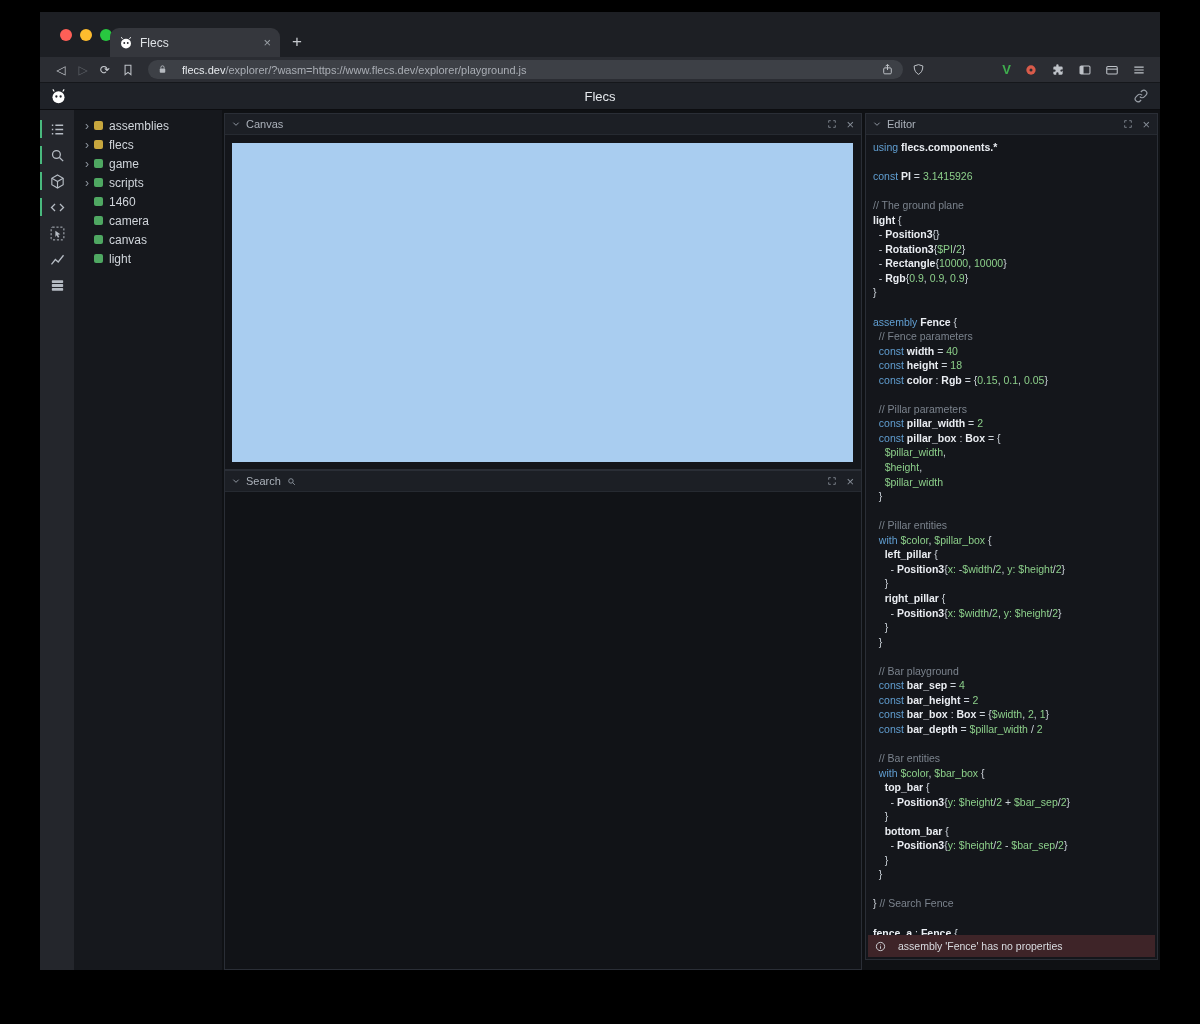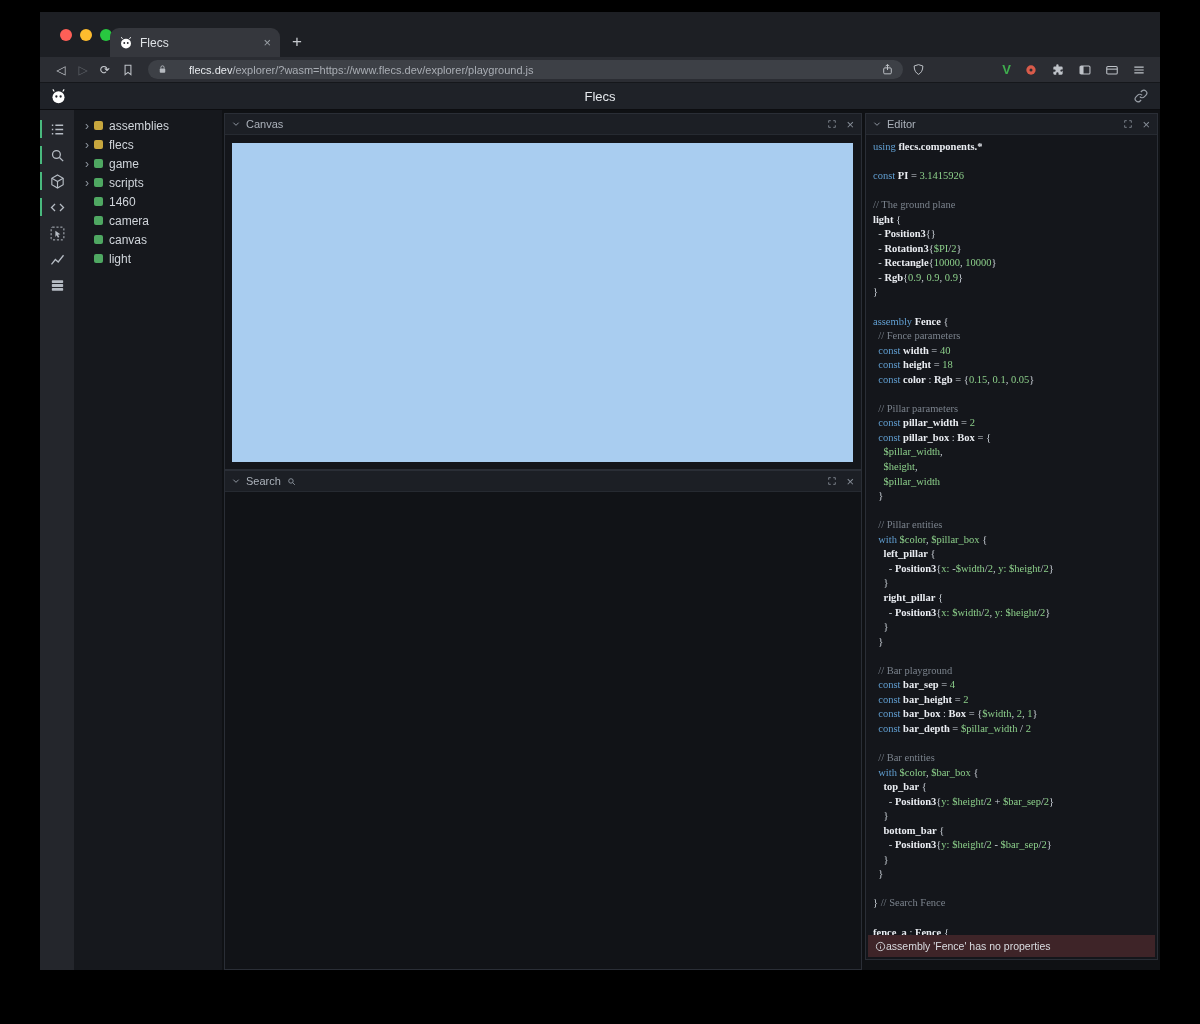--- a/index.html
+++ b/index.html
@@ -16,21 +16,21 @@
   .tab{width:170px;height:29px;background:#35373d;border-radius:9px 9px 0 0;display:flex;align-items:center;padding:0 9px;gap:7px}
   .tab-title{flex:1;font-size:12px;color:#dfe2e6;white-space:nowrap;overflow:hidden}
   .tab-close{color:#9aa0a6;font-size:13px;line-height:1}
   .newtab{color:#c6c9ce;font-size:17px;line-height:1;margin:0 0 7px 12px}
   .favicon{display:flex}
 
   .toolbar{height:25px;background:#2b2d33;display:flex;align-items:center;padding:0 10px;flex:none}
   .navbtn{color:#c8cbd0;font-size:12px;width:22px;text-align:center;font-family:"DejaVu Sans",sans-serif}
   .navbtn.disabled{color:#5d6167}
   .tool-icon{display:flex;align-items:center;justify-content:center;color:#bfc3c9;margin:0 5px}
-  .pill{flex:1;height:19px;background:#3d4046;border-radius:10px;display:flex;align-items:center;padding:0 9px;margin:0 4px 0 8px;min-width:0;gap:21px}
+  .pill{flex:1;height:19px;background:#3d4046;border-radius:10px;display:flex;align-items:center;padding:0 9px;margin:0 4px 0 8px;min-width:0;gap:14px}
   .url{font-size:11px;white-space:nowrap;overflow:hidden;text-overflow:ellipsis;min-width:0;flex:1}
   .url .domain{color:#e6e9ed}
   .url .path{color:#a9adb4}
   .ext-cluster{display:flex;align-items:center;gap:13px;margin-left:72px;margin-right:4px}
   .vimium{color:#3fae4e;font-weight:bold;font-size:13px}
 
   
   .appbar{height:28px;background:#1f2228;display:flex;align-items:center;position:relative;flex:none;border-top:1px solid #15171b;border-bottom:1px solid #0c0d10}
   .app-title{position:absolute;left:0;right:0;text-align:center;font-size:13px;color:#e6e9ed}
   .app-logo{margin-left:10px;display:flex;z-index:1}
@@ -57,28 +57,28 @@
   .chev{display:flex}
 
   .canvas-panel{height:357px;flex:none}
   .canvas-body{flex:1;padding:8px 8px 7px 7px;min-height:0}
   .canvas-view{width:100%;height:100%;background:#a9cdf0}
   .search-panel{flex:1}
   .search-body{flex:1;background:#111317}
 
   .editor-panel{width:293px;flex:none;margin:3px 2px 10px 2px;position:relative}
   .editor-body{flex:1;position:relative;overflow:hidden;padding:5px 2px 0 7px}
-  .code-line{font-family:Liberation Serif, serif;font-size:10.5px;line-height:14.55px;white-space:pre;color:#cdd3da}
+  .code-line{font-family:Liberation Sans, sans-serif;font-size:10.5px;line-height:14.55px;white-space:pre;color:#cdd3da}
   .tok-k{color:#619fd2}
   .tok-t{color:#eaedf2;font-weight:bold}
   .tok-n{color:#8ccf8a}
   .tok-v{color:#8ccf8a}
   .tok-c{color:#7b838d}
   .tok-p{color:#cdd3da}
-  .error-bar{position:absolute;left:2px;right:2px;bottom:2px;height:22px;background:#3e2428;display:flex;align-items:center;gap:0;padding:0 7px}
+  .error-bar{position:absolute;left:2px;right:2px;bottom:2px;height:22px;background:#3e2428;display:flex;align-items:center;gap:12px;padding:0 7px}
   .error-text{font-size:10.5px;color:#d9dce0;white-space:nowrap;overflow:hidden}
 </style>
 </head>
 <body>
 
 <div class="screen">
   <div class="window">
 
     <div class="tabstrip">
       <div class="lights">

